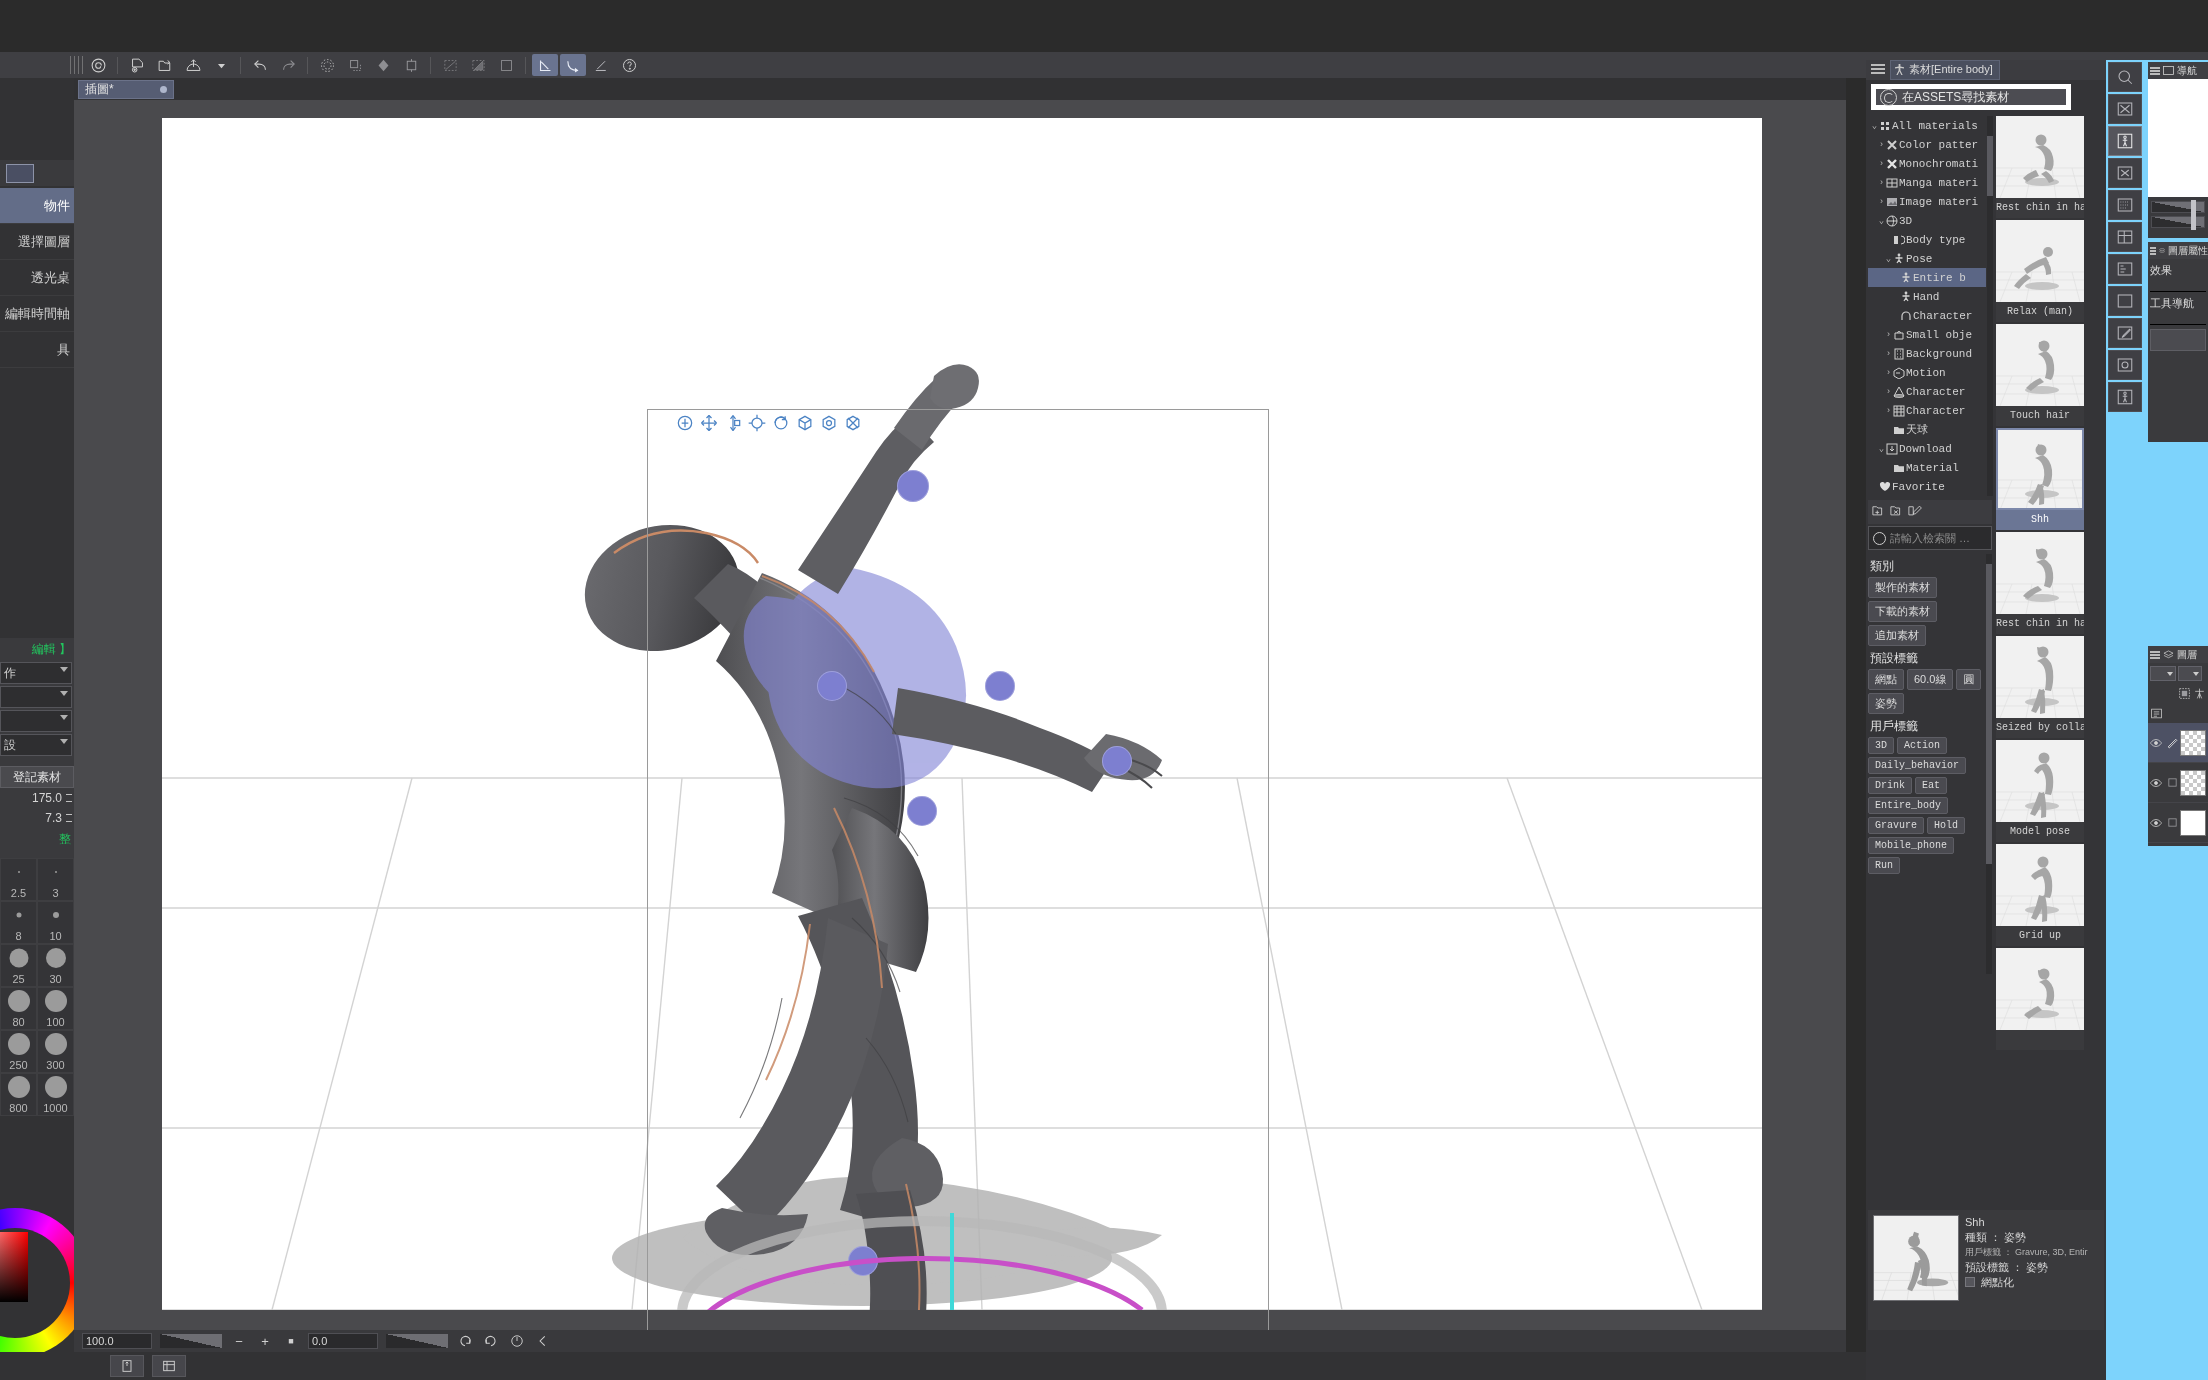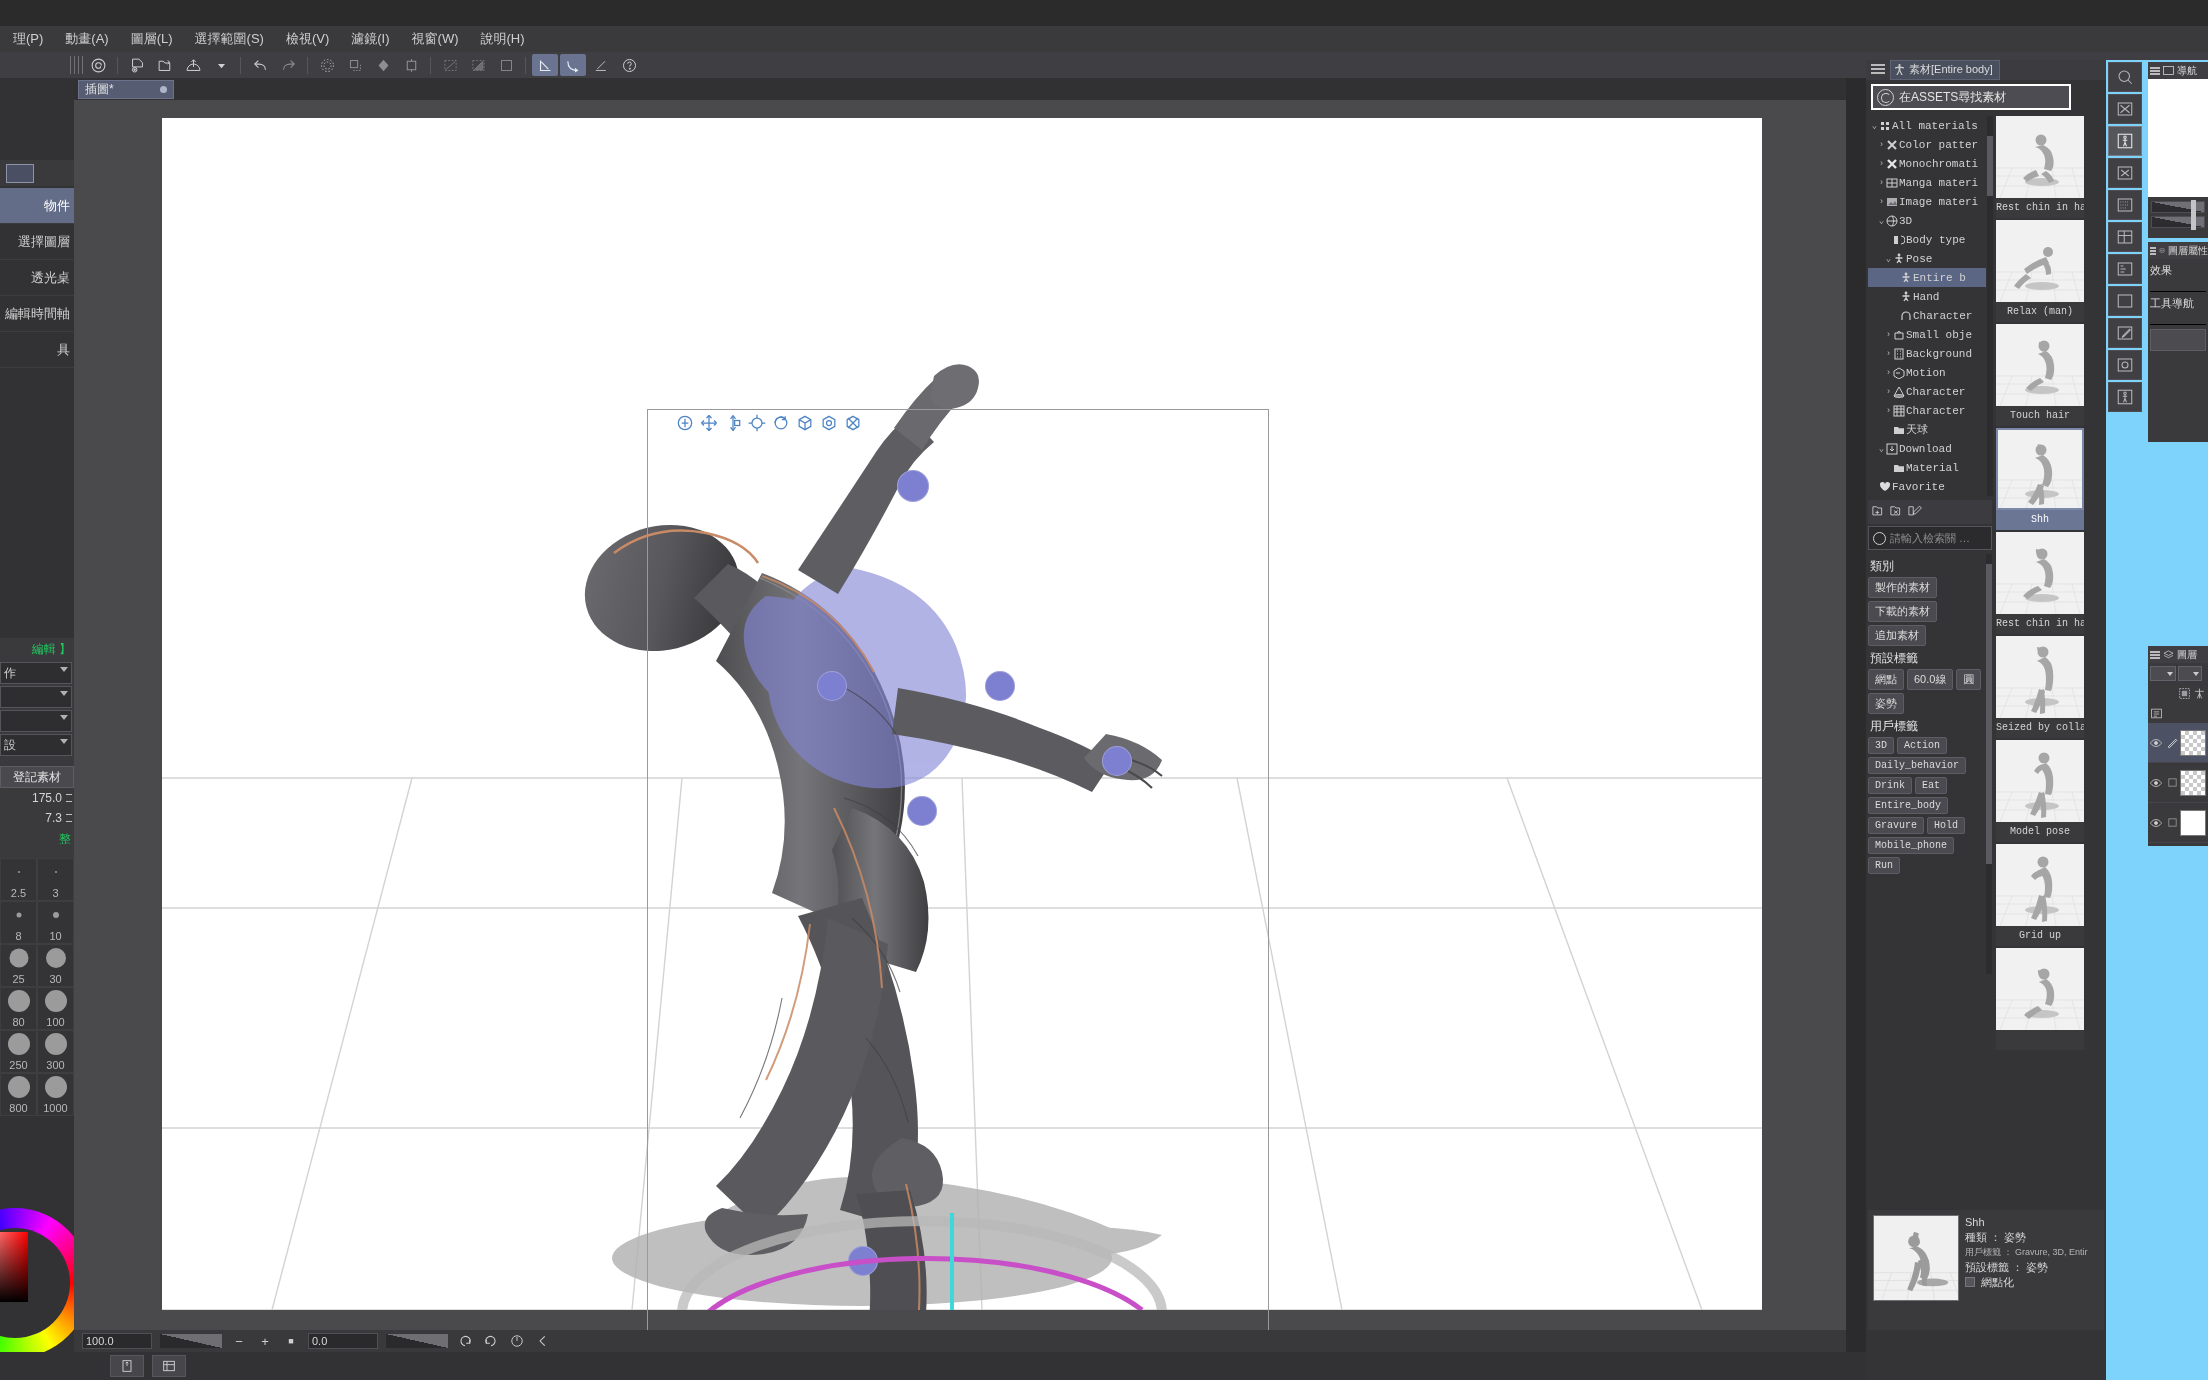--- a/index.html
+++ b/index.html
@@ -119,21 +119,21 @@
     background:#3c3c40; display:flex; align-items:center; }
   .mp-burger { width:14px; height:12px; margin:0 5px;
     background:repeating-linear-gradient(#bbb 0 2px,transparent 2px 4px); }
   .mp-tab { font-size:11px; color:#dcdcdc; background:#4a4f5e; border:1px solid #5d6375;
     padding:1px 6px 2px 18px; position:relative; }
   .mp-tab:before { content:""; position:absolute; left:4px; top:3px; width:9px; height:11px;
     background:#c9c9c9;
     clip-path:polygon(40% 0,60% 0,60% 22%,100% 30%,100% 42%,60% 36%,60% 58%,85% 100%,70% 100%,50% 65%,30% 100%,15% 100%,40% 58%,40% 36%,0 42%,0 30%,40% 22%); }
 
   .assets-btn { position:absolute; left:5px; top:24px; width:200px; height:26px;
-    background:#4c4c52; border:2px solid #ffffff; display:flex; align-items:center;
+    background:#4c4c52; border:5px solid #ffffff; display:flex; align-items:center;
     padding-left:4px; gap:5px; }
   .assets-btn .glyph { width:17px; height:17px; border:1.6px solid #d0d0d0; border-radius:50%;
     position:relative; }
   .assets-btn .glyph:after { content:""; position:absolute; left:3px; top:3px; width:8px; height:8px;
     border:1.5px solid #d0d0d0; border-radius:50%; border-right-color:transparent; }
   .assets-btn span { font-size:12px; color:#e4e4e4; white-space:nowrap; }
 
   .tree { position:absolute; left:2px; top:56px; width:118px; height:380px;
     background:#343437; overflow:hidden; }
   .tnode { height:19px; display:flex; align-items:center; font-size:11px;
@@ -229,30 +229,20 @@
   .csplogo { position:absolute; right:6px; bottom:6px; width:34px; height:34px;
     background:#3a62c4; border-radius:4px; display:flex; align-items:center;
     justify-content:center; font-size:20px; color:#fff; font-weight:bold; font-style:italic; }
 </style>
 </head>
 <body>
 
 <div id="app">
 
 
-  <div class="menubar" id="menubar">
-      <div class="menu-item">理(P)</div>
-      <div class="menu-item">動畫(A)</div>
-      <div class="menu-item">圖層(L)</div>
-      <div class="menu-item">選擇範圍(S)</div>
-      <div class="menu-item">檢視(V)</div>
-      <div class="menu-item">濾鏡(I)</div>
-      <div class="menu-item">視窗(W)</div>
-      <div class="menu-item">說明(H)</div>
-    </div>
 
   <div class="toolbar">
     <div class="tb-grip"></div>
     <div class="tb-btn">
       <svg viewBox="0 0 24 24" fill="none" stroke="#cfcfcf" stroke-width="1.5">
         <circle cx="12" cy="12" r="9"></circle>
           <path d="M16 12a4 4 0 1 0-4 4 3 3 0 0 0 3-3"></path>
         </svg>
     </div>
     <div class="tb-sep"></div>

